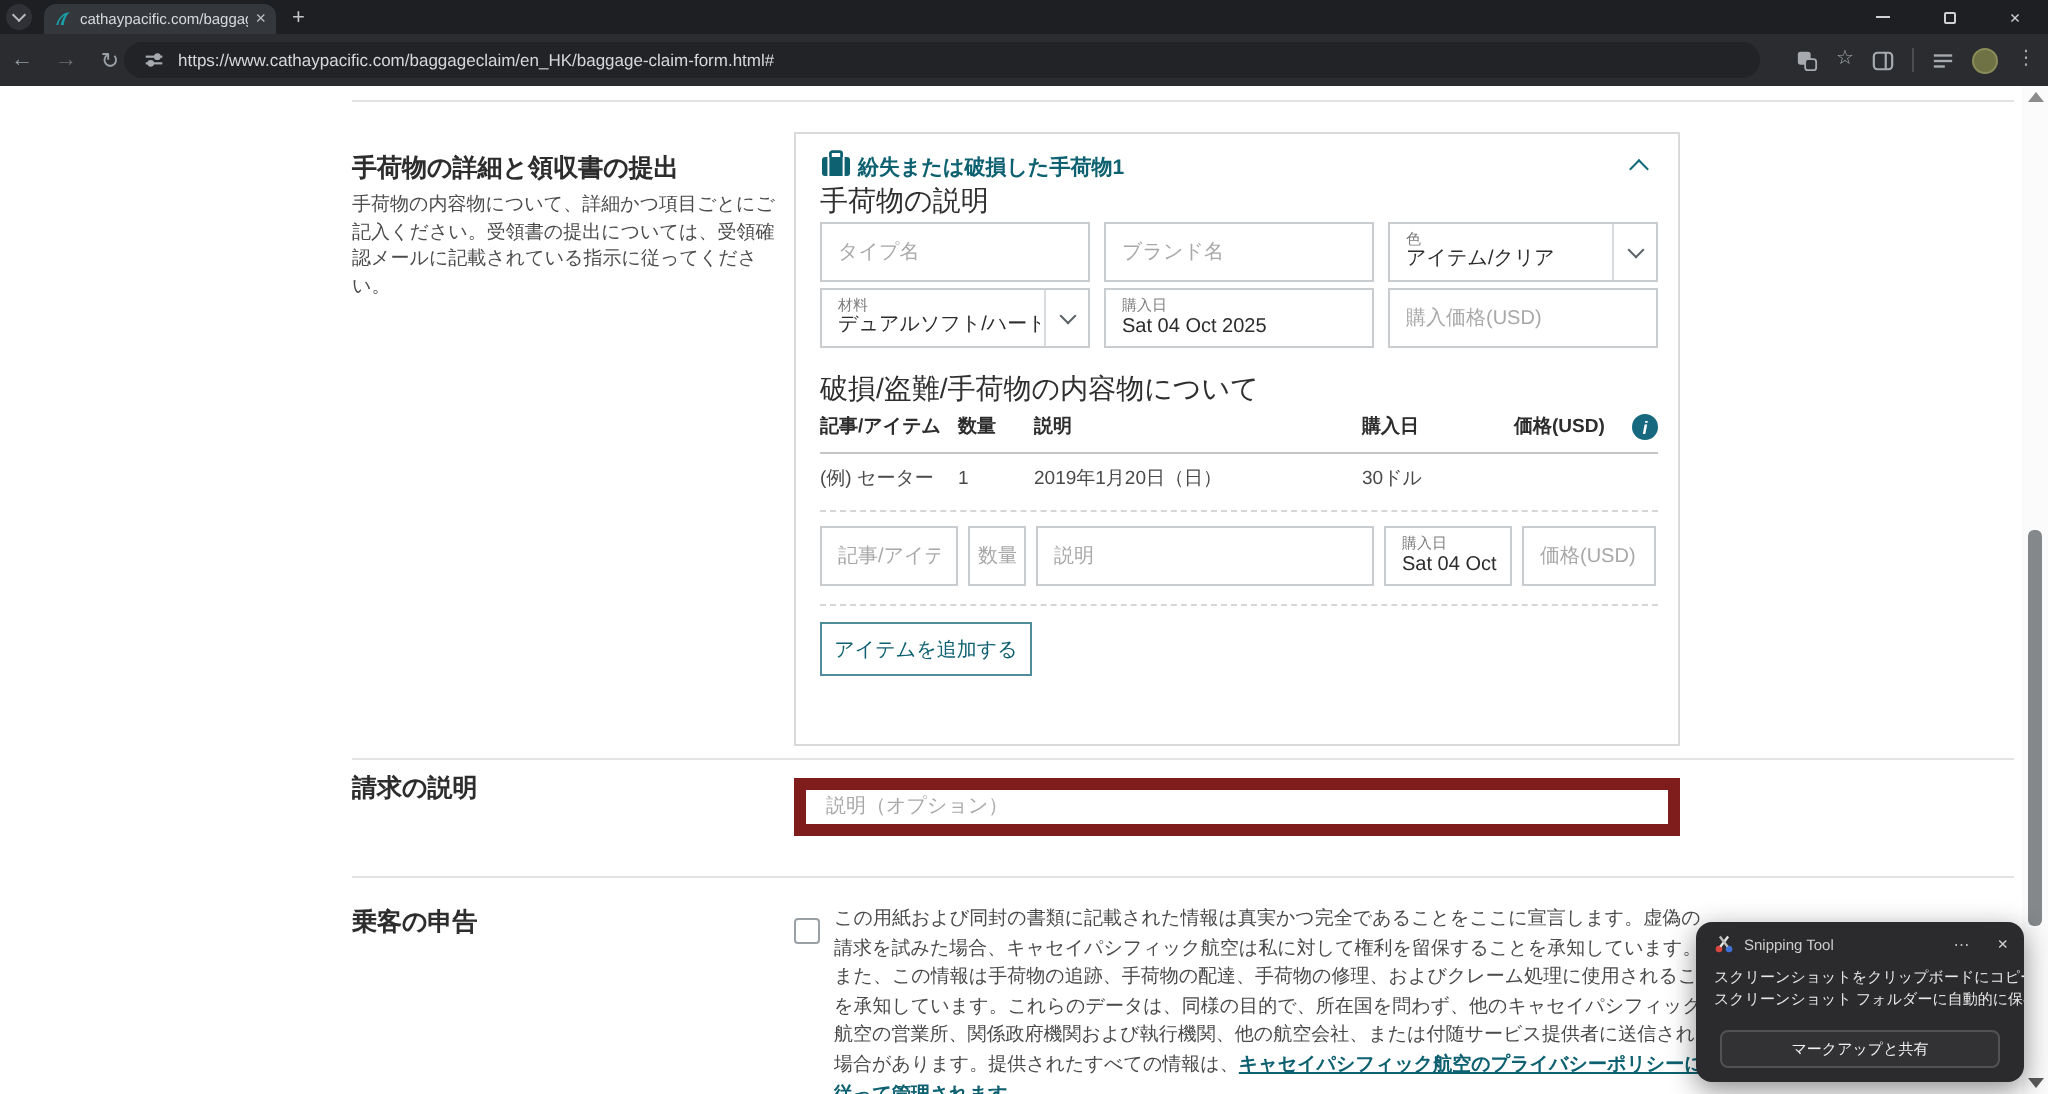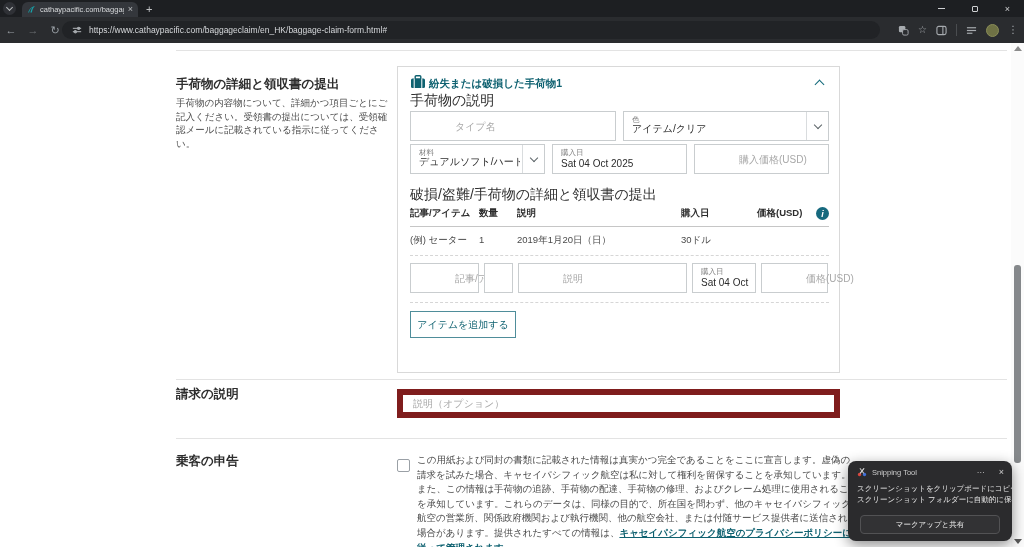--- a/index.html
+++ b/index.html
@@ -41,21 +41,21 @@
   .panel { position:absolute; left:397px; top:66px; width:443px; height:307px; border:1px solid #d9d9d9; background:#fff; }
   .panel-title { position:absolute; left:31px; top:10px; font-size:10.5px; font-weight:bold; color:#0e6170; }
   .panel-chevron { position:absolute; right:16px; top:14px; width:7px; height:7px;
     border-left:1.6px solid #11697a; border-top:1.6px solid #11697a; transform:rotate(45deg); }
   .bag-icon { position:absolute; left:12px; top:8px; }
   .inner-h { position:absolute; left:12px; font-size:14px; color:#2f2f2f; }
 
   .fieldrow { position:absolute; left:12px; width:419px; display:flex; gap:7px; }
   .field { height:30px; border:1px solid #c9cdcf; background:#fff; position:relative; flex:1; }
   .field input { width:100%; height:100%; border:0; outline:none; padding:0 8px; font-size:10px;
-    color:#2c2c2c; font-family:"Liberation Sans", sans-serif; background:transparent;margin-left:36px; }
+    color:#2c2c2c; font-family:"Liberation Sans", sans-serif; background:transparent; }
   .field input::placeholder { color:#a8a8a8; }
   .sel-label, .fl-label { position:absolute; left:8px; top:3px; font-size:7.5px; color:#7d7d7d; }
   .sel-value, .fl-value { position:absolute; left:8px; bottom:4px; font-size:10px; color:#2c2c2c; white-space:nowrap; overflow:hidden; right:24px; }
   .sel-arrowbox { position:absolute; right:0; top:0; bottom:0; width:22px; border-left:1px solid #d9dcde;
     display:flex; align-items:center; justify-content:center; }
   .sel-chev { width:6px; height:6px; border-right:1.4px solid #5c6467; border-bottom:1.4px solid #5c6467; transform:rotate(45deg); margin-top:-3px; }
 
   .ctable { position:absolute; left:12px; top:140px; width:419px; font-size:9.5px; }
   .trow { display:grid; grid-template-columns:69px 38px 164px 76px 56px 16px; column-gap:0; }
   .thead { font-weight:bold; color:#2d2d2d; padding-bottom:6px; border-bottom:1px solid #c6c6c6; align-items:start; }
@@ -179,20 +179,23 @@
   <span class="panel-title">紛失または破損した手荷物1</span>
   <span class="panel-chevron"></span>
 
   <div class="inner-h" style="top:25px">手荷物の説明</div>
 
   <div class="fieldrow" style="top:44px">
     <div class="field">
       <input type="text" placeholder="タイプ名" style="">
     </div>
     <div class="field">
+      <input type="text" placeholder="ブランド名" style="">
+    </div>
+    <div class="field">
       <span class="sel-label">色</span>
       <span class="sel-value">アイテム/クリア</span>
       <span class="sel-arrowbox">
           <span class="sel-chev"></span>
         </span>
     </div>
   </div>
 
   <div class="fieldrow" style="top:77px">
     <div class="field">
@@ -204,21 +207,21 @@
     </div>
     <div class="field">
       <span class="fl-label">購入日</span>
       <span class="fl-value">Sat 04 Oct 2025</span>
     </div>
     <div class="field">
       <input type="text" placeholder="購入価格(USD)" style="">
     </div>
   </div>
 
-  <div class="inner-h" style="top:119px">破損/盗難/手荷物の詳細と領収書の提出</div>
+  <div class="inner-h" style="top:119px">破損/盗難/手荷物の内容物について</div>
 
   <div class="ctable">
     <div class="trow thead">
       <div>記事/アイテム</div>
       <div>数量</div>
       <div>説明</div>
       <div>購入日</div>
       <div>価格(USD)</div>
       <div class="info-badge">i</div>
     </div>

